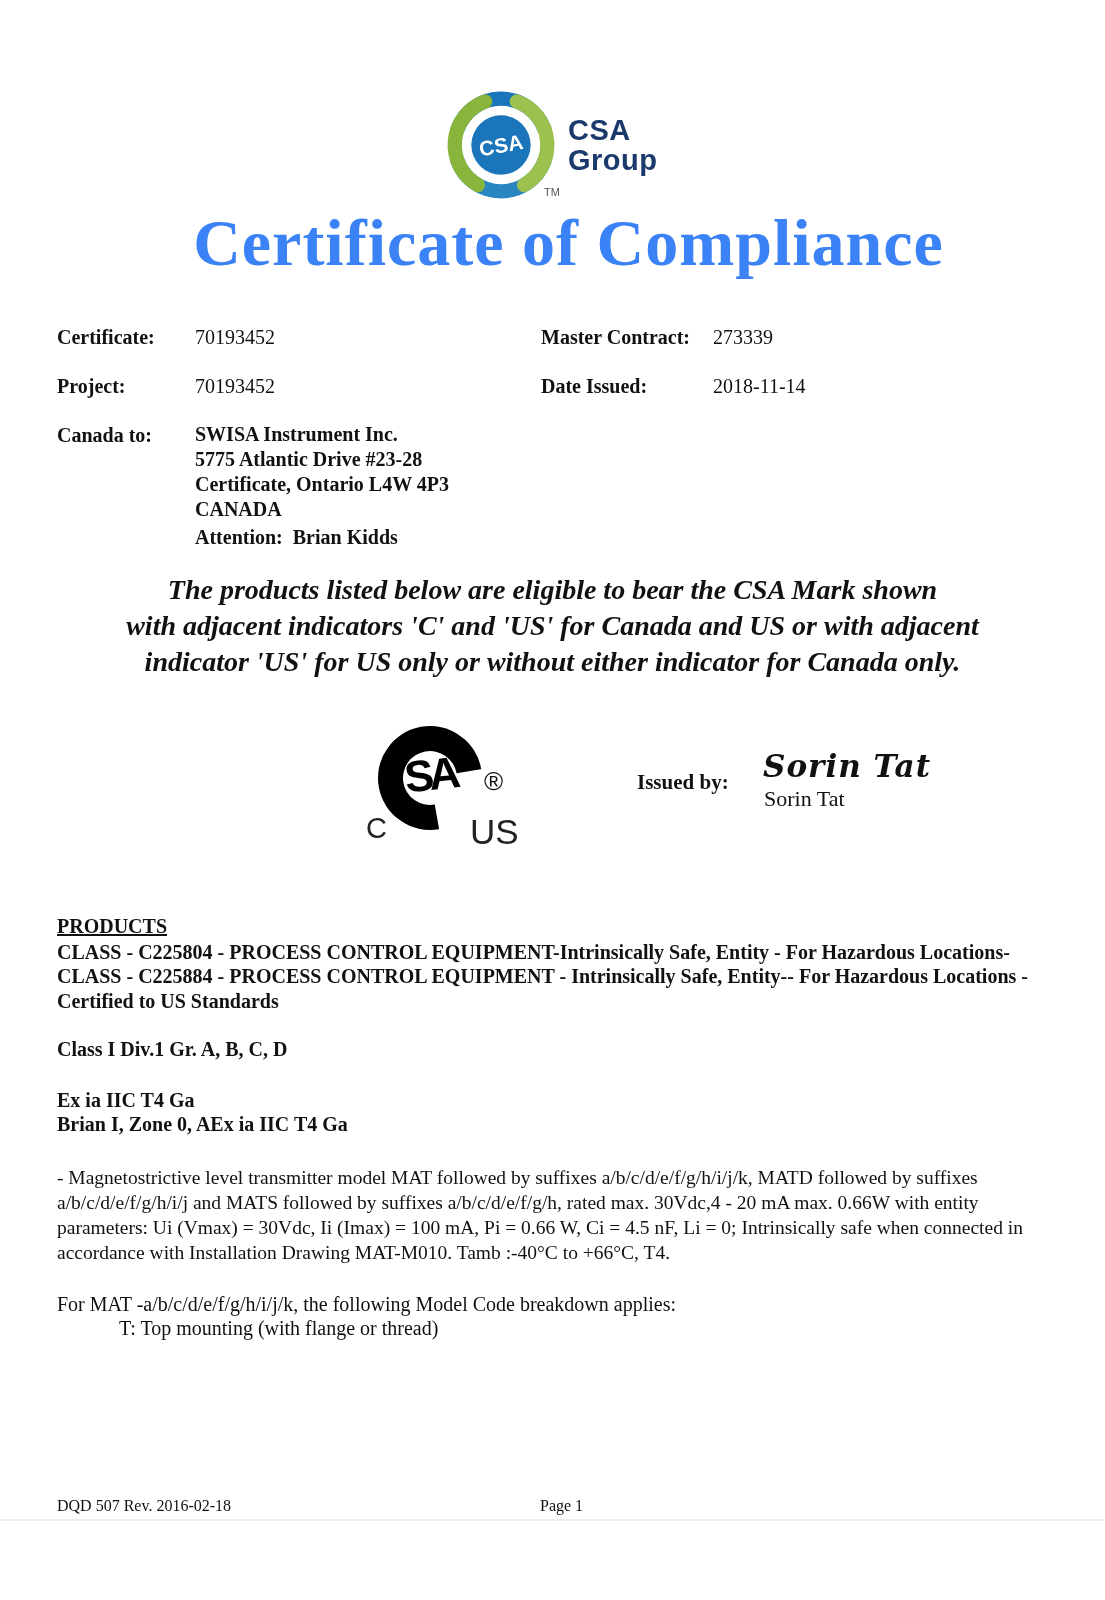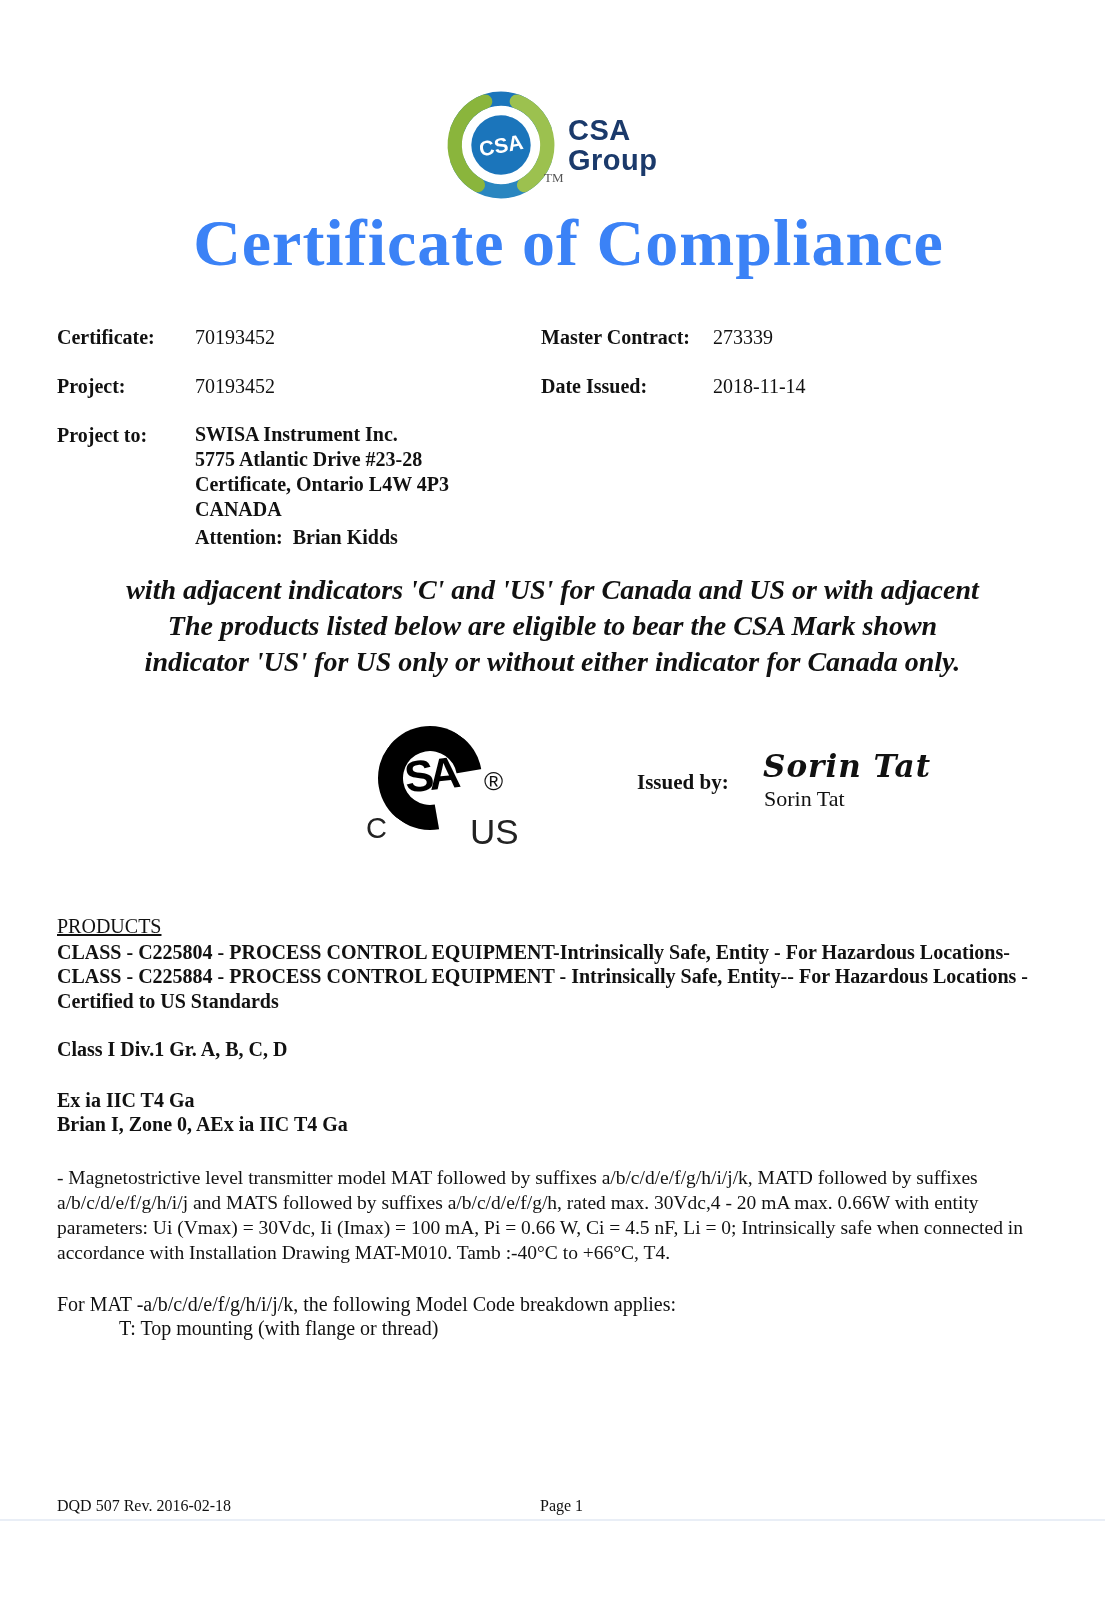--- a/index.html
+++ b/index.html
@@ -25,21 +25,21 @@
     letter-spacing:-8px;
     color:transparent;
     -webkit-text-stroke:3px #d6d6d6;
     white-space:nowrap;
     user-select:none;
   }
 
   
   .logo-wrap{top:90px;left:446px;display:flex;align-items:center;gap:12px;}
   .logo-circle{position:relative;width:110px;height:110px;}
-  .logo-tm{position:absolute;left:98px;top:80px;font-family:Liberation Serif, serif;font-size:13px;color:#555;}
+  .logo-tm{position:absolute;left:98px;top:96px;font-family:Liberation Sans, sans-serif;font-size:11px;color:#555;}
   .brand-text{
     font-family:"Liberation Sans", sans-serif;
     font-weight:bold;color:#1b3a6b;
     font-size:29px;line-height:1.05;letter-spacing:0.5px;
   }
 
   
   .title{
     top:205px;left:0;width:100%;
     text-align:center;
@@ -100,21 +100,21 @@
   .signature{
     top:748px;left:763px;
     font-family:"DejaVu Serif", serif;
     font-style:italic;font-weight:bold;
     font-size:31px;letter-spacing:1px;
   }
   .signer-name{top:786px;left:764px;font-size:22px;}
 
   
   .products{top:914px;left:57px;width:1002px;font-size:20px;line-height:24.5px;}
-  .products-heading{font-weight:normal;text-decoration:underline;margin:0 0 1px 0;}
+  .products-heading{font-weight:bold;text-decoration:underline;margin:0 0 1px 0;}
   .class-line{font-weight:bold;margin:0;}
   .division{font-weight:bold;margin:24px 0 16px 0;}
   .ex-block{font-weight:bold;margin:26px 0 0 0;}
   .description{margin:28px 0 8px 0;font-size:19.5px;line-height:25px;}
   .model-intro{margin:27px 0 0 0;}
   .config-label{margin:28px 0 0 0;}
   .config-option{margin:0 0 0 62px;}
 
   
   .footer-rule{position:absolute;top:1519px;left:0;width:1105px;height:2px;background:#e9eef6;z-index:1;}
@@ -149,32 +149,32 @@
 
   <div class="layer lbl cert-lbl">Certificate:</div>
   <div class="layer val cert-val">70193452</div>
   <div class="layer lbl mc-lbl">Master Contract:</div>
   <div class="layer val mc-val">273339</div>
   <div class="layer lbl proj-lbl">Project:</div>
   <div class="layer val proj-val">70193452</div>
   <div class="layer lbl di-lbl">Date Issued:</div>
   <div class="layer val di-val">2018-11-14</div>
 
-  <div class="layer lbl issuedto-lbl">Project to:</div>
+  <div class="layer lbl issuedto-lbl">Canada to:</div>
   <div class="layer address">
     <div>SWISA Instrument Inc.</div>
     <div>5775 Atlantic Drive #23-28</div>
     <div>Certificate, Ontario L4W 4P3</div>
     <div>CANADA</div>
   </div>
   <div class="layer attention">Attention:  Brian Kidds</div>
 
   <div class="layer statement">
+    <div>The products listed below are eligible to bear the CSA Mark shown</div>
     <div>with adjacent indicators 'C' and 'US' for Canada and US or with adjacent</div>
-    <div>The products listed below are eligible to bear the CSA Mark shown</div>
     <div>indicator 'US' for US only or without either indicator for Canada only.</div>
   </div>
 
   <div class="layer csamark">
     <div class="mark-ring"></div>
     <div class="mark-monogram">SA</div>
     <div class="mark-reg">®</div>
     <div class="mark-c">C</div>
     <div class="mark-us">US</div>
   </div>

